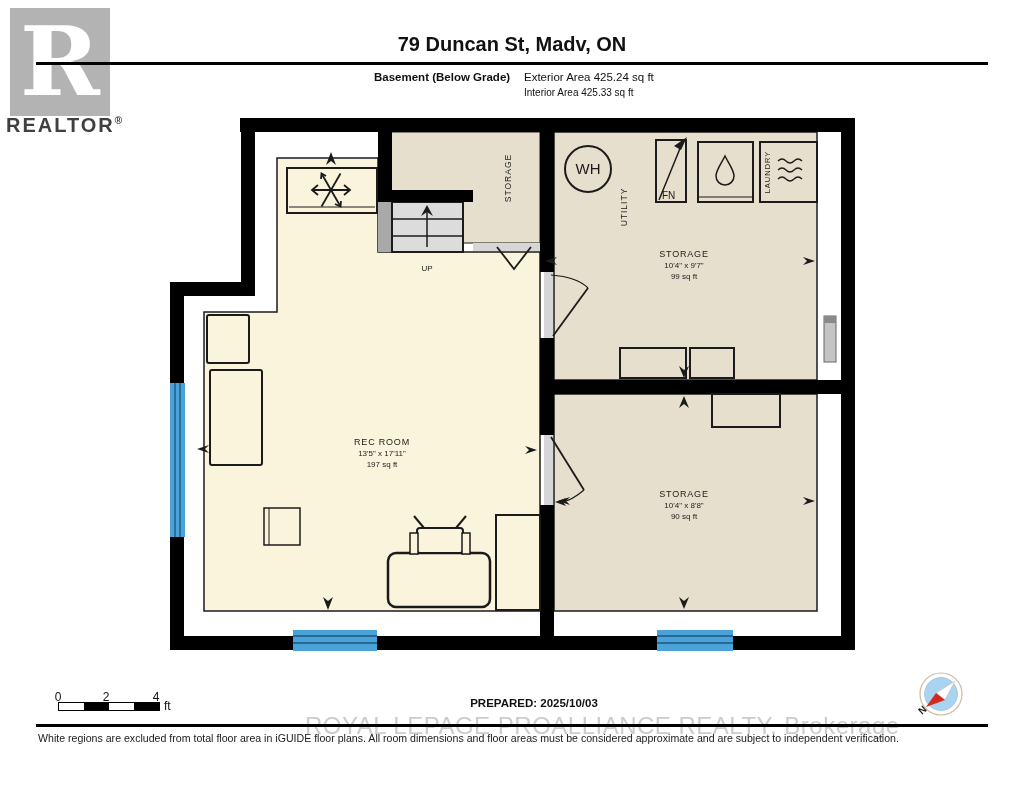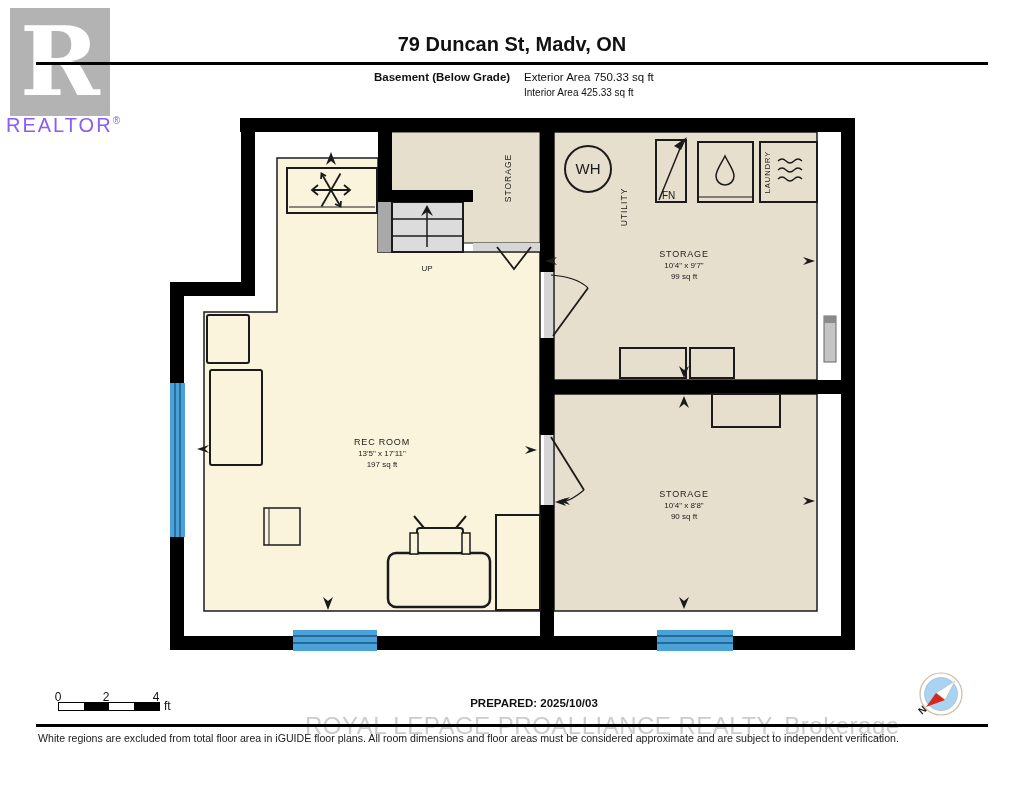--- a/index.html
+++ b/index.html
@@ -4,21 +4,21 @@
 <style>
   html,body{margin:0;padding:0;background:#fff;}
   #page{position:relative;width:1024px;height:791px;background:#ffffff;overflow:hidden;
         font-family:"Liberation Sans", sans-serif;color:#111;}
   .abs{position:absolute;}
   
   #logo-box{left:10px;top:8px;width:100px;height:108px;background:#b3b3b3;
             display:flex;align-items:center;justify-content:center;z-index:1;}
   #logo-letter{font-family:"DejaVu Serif", serif;font-weight:bold;font-size:96px;
                color:#ffffff;line-height:100px;}
-  #logo-text{left:6px;top:114px;font-size:20px;color:#8b5cf6;letter-spacing:2px;z-index:1;}
+  #logo-text{left:6px;top:114px;font-size:20px;color:#404040;letter-spacing:2px;z-index:1;font-weight:bold;}
   #logo-text sup{font-size:10px;}
   #page-title{left:0;right:0;top:33px;text-align:center;font-size:20px;font-weight:bold;z-index:2;}
   #title-rule{left:36px;top:62px;width:952px;height:3px;background:#000;z-index:2;}
   #floor-label{left:374px;top:71px;font-size:11.5px;font-weight:bold;}
   #ext-area{left:524px;top:71px;font-size:11.5px;}
   #int-area{left:524px;top:87px;font-size:10px;}
   
   #scale-ticks span{position:absolute;top:0;transform:translateX(-50%);font-size:12px;}
   #scale-bar{left:58px;top:702px;width:100px;height:7px;border:1.2px solid #000;background:#fff;}
   #scale-bar div{position:absolute;top:0;height:100%;background:#000;}
@@ -41,21 +41,21 @@
 
 <div id="page">
 
   <div class="abs" id="logo-box">
     <span id="logo-letter">R</span>
   </div>
   <div class="abs" id="logo-text"><span>REALTOR</span><sup>®</sup></div>
   <div class="abs" id="page-title">79 Duncan St, Madv, ON</div>
   <div class="abs" id="title-rule"></div>
   <div class="abs" id="floor-label">Basement (Below Grade)</div>
-  <div class="abs" id="ext-area">Exterior Area 750.33 sq ft</div>
+  <div class="abs" id="ext-area">Exterior Area 425.24 sq ft</div>
   <div class="abs" id="int-area">Interior Area 425.33 sq ft</div>
 
   <svg id="plan-svg" width="1024" height="791" viewBox="0 0 1024 791">
 
     <g>
       <polygon points="277,158 378,158 378,252 540,252 540,611 204,611 204,312 277,312" fill="#FBF4DD" stroke="#1b1b1b" stroke-width="1.5"></polygon>
       <rect x="390" y="132" width="150" height="111" fill="#E7DFCD" stroke="#1b1b1b" stroke-width="1"></rect>
       <rect x="554" y="132" width="263" height="248" fill="#E7DFCD" stroke="#1b1b1b" stroke-width="1.5"></rect>
       <rect x="554" y="394" width="263" height="217" fill="#E7DFCD" stroke="#1b1b1b" stroke-width="1.5"></rect>
     </g>

